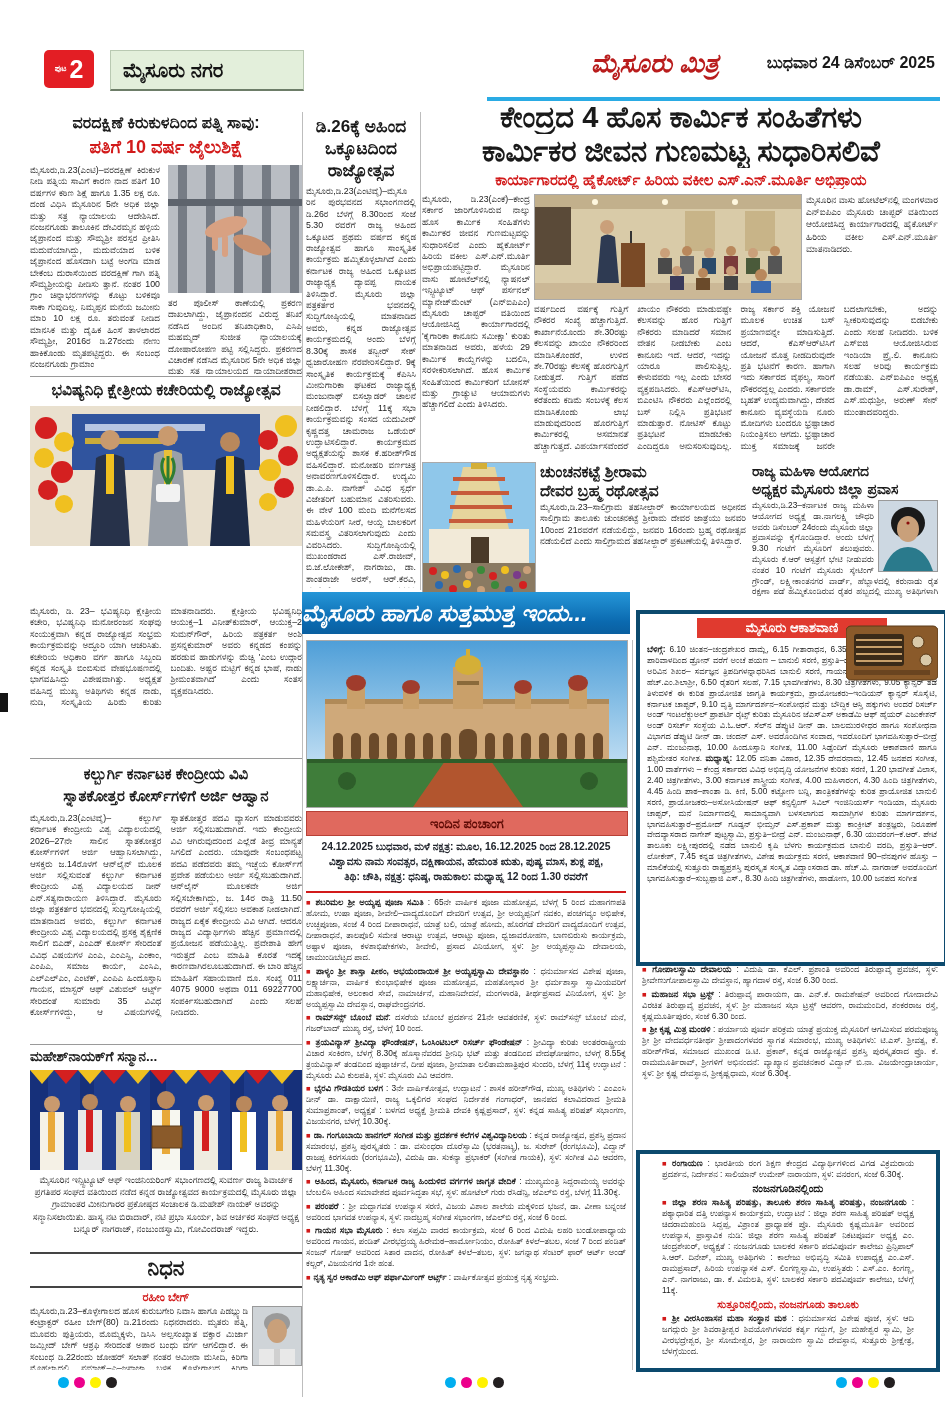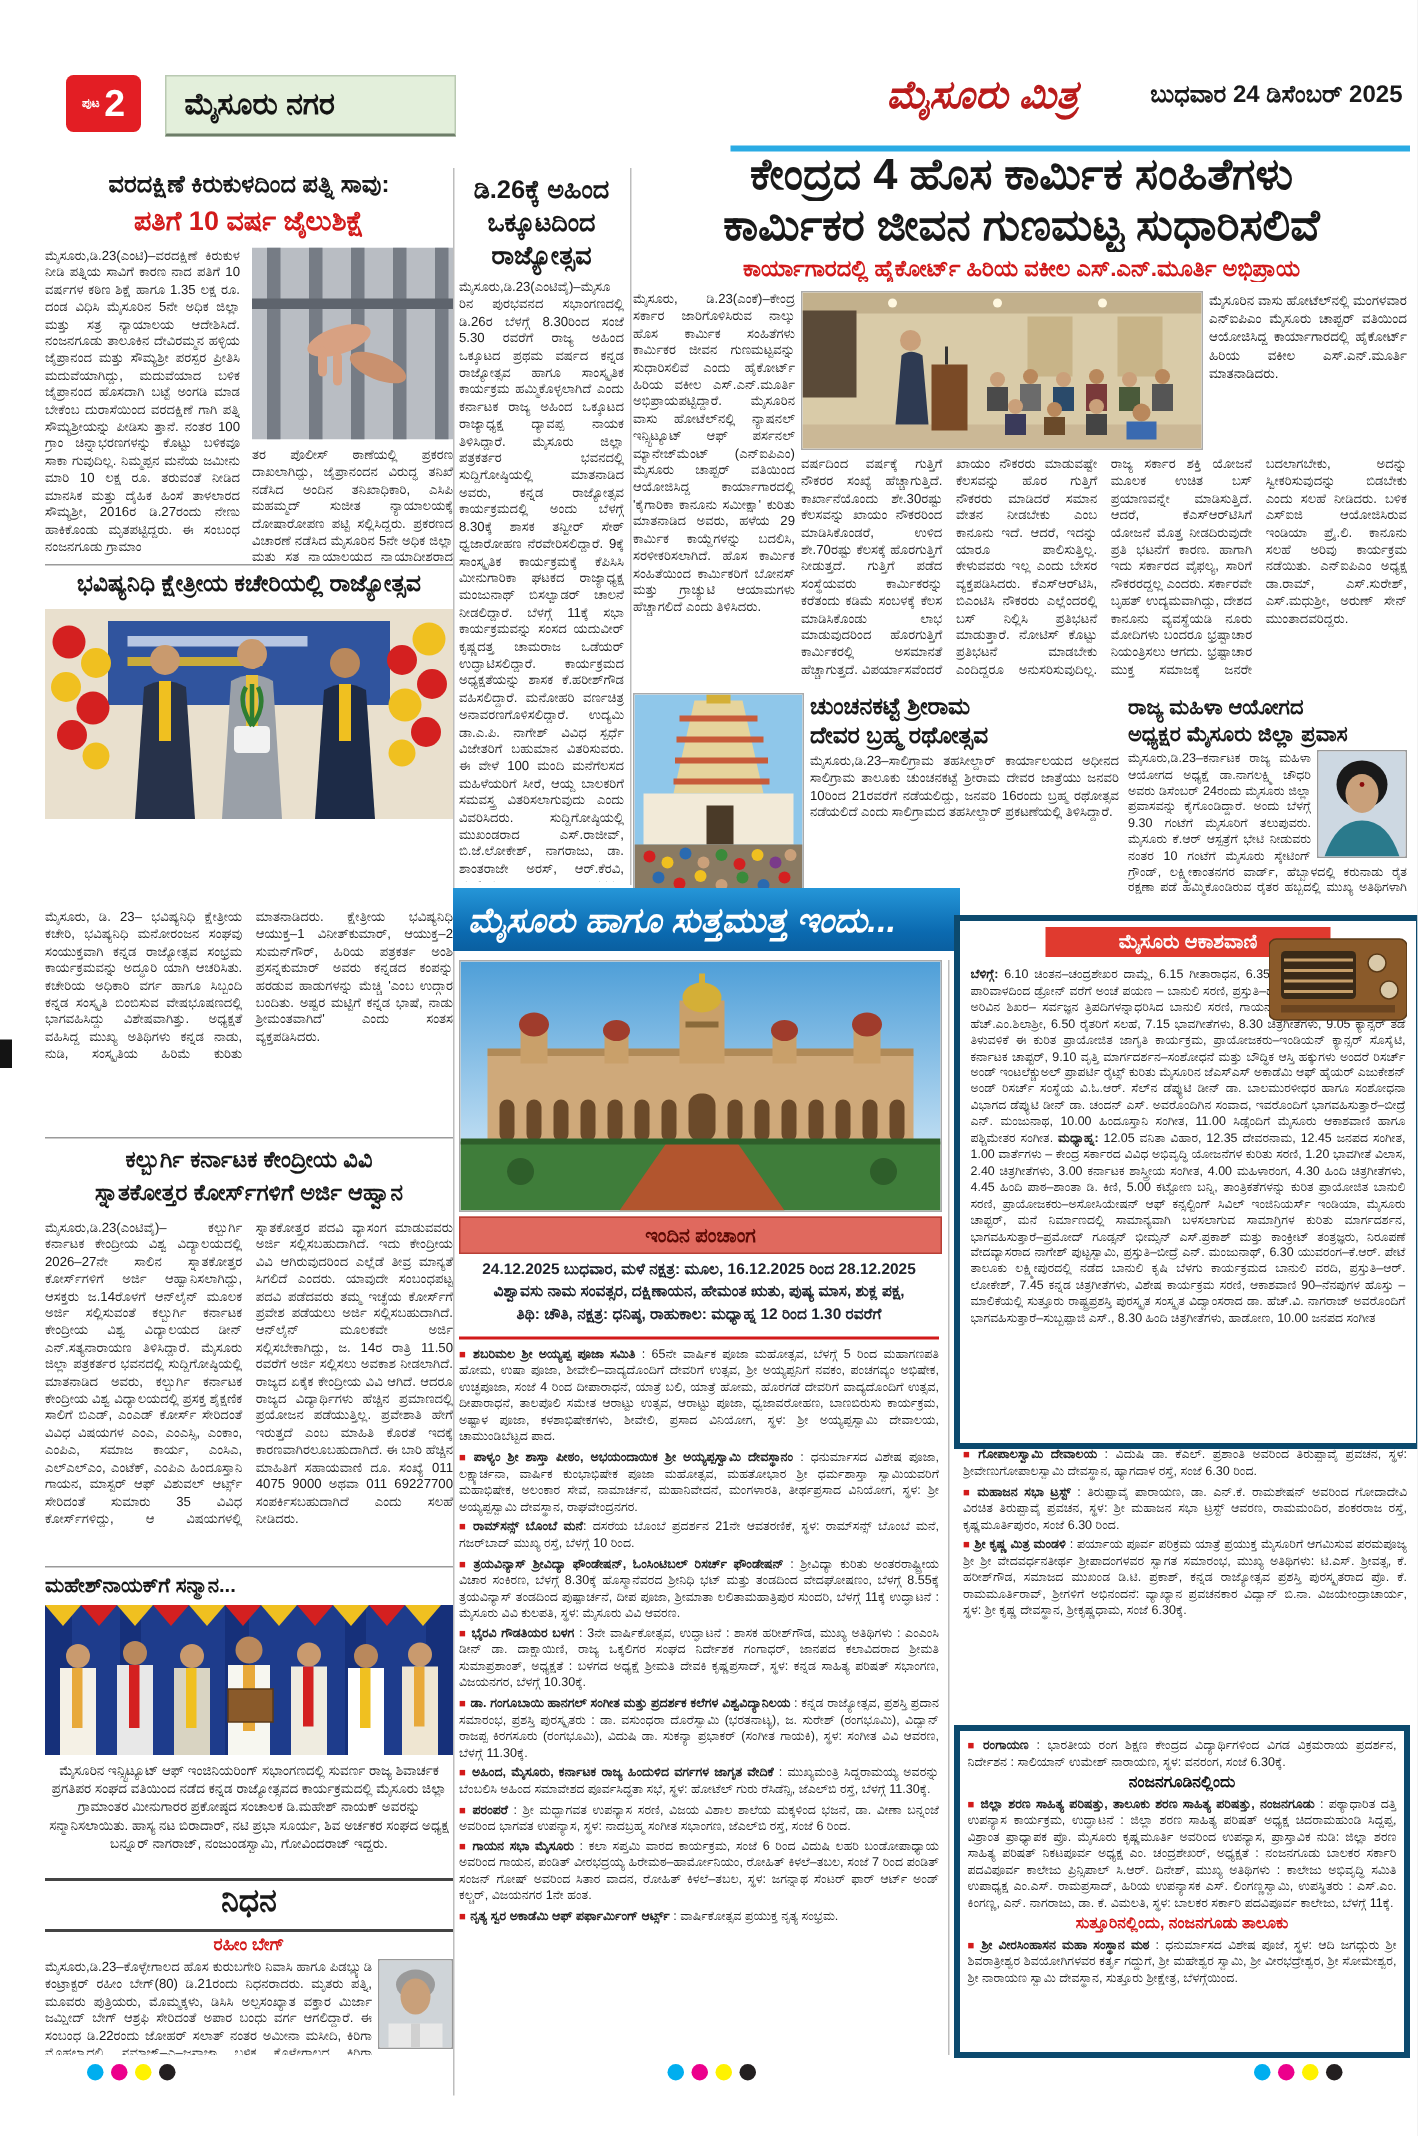--- a/index.html
+++ b/index.html
@@ -20,21 +20,21 @@
   .cols4{column-count:4;column-gap:9px}
   .li{margin:0 0 2.5px 0}
   .sq{color:#d21a1a;font-size:7.5px;margin-right:3px}
   .lead{font-weight:bold}
   .dot{width:11px;height:11px;border-radius:50%;display:inline-block;margin-right:5px}
   .d-c{background:#00aeef}.d-m{background:#ec008c}.d-y{background:#fff200}.d-k{background:#231f20}
   .badge{background:#e31e24;color:#fff;border-radius:5px;display:flex;align-items:center;justify-content:center;gap:3px}
   .secbox{background:#e3efdb;border:1px solid #b9c9b2;border-bottom:2px solid #6d7d68;
           display:flex;align-items:center;padding-left:12px}
   .banner{background:linear-gradient(180deg,#2596d8 0%,#0b6ab0 70%,#0a5fa0 100%);
-          color:#fff;font-style:italic;font-weight:bold;display:flex;align-items:center;padding-left:10px}
+          color:#fff;font-style:italic;font-weight:bold;display:flex;align-items:center;}
   .boxed{border:4px solid #0c4a6e;background:#fff}
   .redbar{background:#e03a2f;color:#fff;font-weight:bold;text-align:center}
   .strip{background:#e0695e;color:#5d0a04;font-weight:bold;text-align:center;border:1px solid #b84036}
   .subhead-red{color:#d21a1a;font-weight:bold;text-align:center;font-size:10.5px;margin:3px 0}
   .subhead-blk{color:#111;font-weight:bold;text-align:center;font-size:10.5px;margin:3px 0}
   img,svg{display:block}
 </style>
 </head>
 <body>
 
@@ -390,21 +390,21 @@
     <p class="li"><span class="sq">■</span><span class="lead">ಗಾಯನ ಸಭಾ ಮೈಸೂರು</span><span> : ಕಲಾ ಸಪ್ತಮಿ ವಾರದ ಕಾರ್ಯಕ್ರಮ, ಸಂಜೆ 6 ರಿಂದ ವಿದುಷಿ ಲಹರಿ ಬಂಡೋಪಾಧ್ಯಾಯ ಅವರಿಂದ ಗಾಯನ, ಪಂಡಿತ್ ವೀರಭದ್ರಯ್ಯ ಹಿರೇಮಠ–ಹಾರ್ಮೋನಿಯಂ, ರೋಹಿತ್ ಕಿಳಲೆ–ತಬಲ, ಸಂಜೆ 7 ರಿಂದ ಪಂಡಿತ್ ಸಂಜನ್ ಗೋಷ್ ಅವರಿಂದ ಸಿತಾರ ವಾದನ, ರೋಹಿತ್ ಕಿಳಲೆ–ತಬಲ, ಸ್ಥಳ: ಜಗನ್ನಾಥ ಸೆಂಟರ್ ಫಾರ್ ಆರ್ಟ್ ಅಂಡ್ ಕಲ್ಚರ್, ವಿಜಯನಗರ 1ನೇ ಹಂತ.</span></p>
     <p class="li"><span class="sq">■</span><span class="lead">ನೃತ್ಯ ಸ್ವರ ಅಕಾಡೆಮಿ ಆಫ್ ಪರ್ಫಾರ್ಮಿಂಗ್ ಆರ್ಟ್ಸ್</span><span> : ವಾರ್ಷಿಕೋತ್ಸವ ಪ್ರಯುಕ್ತ ನೃತ್ಯ ಸಂಭ್ರಮ.</span></p>
   </div>
 
   <div class="abs bd j" style="left:642px;top:964px;width:296px;height:182px;font-size:8.4px;line-height:11px">
     <p class="li"><span class="sq">■</span><span class="lead">ಗೋಪಾಲಸ್ವಾಮಿ ದೇವಾಲಯ</span><span> : ವಿದುಷಿ ಡಾ. ಕೆಎಲ್. ಪ್ರಶಾಂತಿ ಅವರಿಂದ ತಿರುಪ್ಪಾವೈ ಪ್ರವಚನ, ಸ್ಥಳ: ಶ್ರೀವೇಣುಗೋಪಾಲಸ್ವಾಮಿ ದೇವಸ್ಥಾನ, ಹ್ಯಾಗದಾಳ ರಸ್ತೆ, ಸಂಜೆ 6.30 ರಿಂದ.</span></p>
     <p class="li"><span class="sq">■</span><span class="lead">ಮಹಾಜನ ಸಭಾ ಟ್ರಸ್ಟ್</span><span> : ತಿರುಪ್ಪಾವೈ ಪಾರಾಯಣ, ಡಾ. ಎನ್.ಕೆ. ರಾಮಶೇಷನ್ ಅವರಿಂದ ಗೋದಾದೇವಿ ವಿರಚಿತ ತಿರುಪ್ಪಾವೈ ಪ್ರವಚನ, ಸ್ಥಳ: ಶ್ರೀ ಮಹಾಜನ ಸಭಾ ಟ್ರಸ್ಟ್ ಆವರಣ, ರಾಮಮಂದಿರ, ಶಂಕರರಾಜ ರಸ್ತೆ, ಕೃಷ್ಣಮೂರ್ತಿಪುರಂ, ಸಂಜೆ 6.30 ರಿಂದ.</span></p>
     <p class="li"><span class="sq">■</span><span class="lead">ಶ್ರೀ ಕೃಷ್ಣ ಮಿತ್ರ ಮಂಡಳಿ</span><span> : ಪರ್ಯಾಯ ಪೂರ್ವ ಪರಿಕ್ರಮ ಯಾತ್ರೆ ಪ್ರಯುಕ್ತ ಮೈಸೂರಿಗೆ ಆಗಮಿಸುವ ಪರಮಪೂಜ್ಯ ಶ್ರೀ ಶ್ರೀ ವೇದವರ್ಧನತೀರ್ಥ ಶ್ರೀಪಾದಂಗಳವರ ಸ್ವಾಗತ ಸಮಾರಂಭ, ಮುಖ್ಯ ಅತಿಥಿಗಳು: ಟಿ.ಎಸ್. ಶ್ರೀವತ್ಸ, ಕೆ. ಹರೀಶ್‌ಗೌಡ, ಸಮಾಜದ ಮುಖಂಡ ಡಿ.ಟಿ. ಪ್ರಕಾಶ್, ಕನ್ನಡ ರಾಜ್ಯೋತ್ಸವ ಪ್ರಶಸ್ತಿ ಪುರಸ್ಕೃತರಾದ ಪ್ರೊ. ಕೆ. ರಾಮಮೂರ್ತಿರಾವ್, ಶ್ರೀಗಳಿಗೆ ಅಭಿನಂದನೆ: ವ್ಯಾಖ್ಯಾನ ಪ್ರವಚನಕಾರ ವಿದ್ವಾನ್ ಬಿ.ನಾ. ವಿಜಯೇಂದ್ರಾಚಾರ್ಯ, ಸ್ಥಳ: ಶ್ರೀ ಕೃಷ್ಣ ದೇವಸ್ಥಾನ, ಶ್ರೀಕೃಷ್ಣಧಾಮ, ಸಂಜೆ 6.30ಕ್ಕೆ.</span></p>
   </div>
 
-  <div class="abs boxed" style="left:636px;top:1150px;width:304px;height:222px;padding:4px 5px;box-sizing:border-box">
+  <div class="abs boxed" style="left:636px;top:1150px;width:304px;height:222px;padding:4px 22px;box-sizing:border-box">
     <div class="bd j" style="font-size:8.4px;line-height:11px;height:100%;overflow:hidden">
       <p class="li"><span class="sq">■</span><span class="lead">ರಂಗಾಯಣ</span><span> : ಭಾರತೀಯ ರಂಗ ಶಿಕ್ಷಣ ಕೇಂದ್ರದ ವಿದ್ಯಾರ್ಥಿಗಳಿಂದ ವಿಗಡ ವಿಕ್ರಮರಾಯ ಪ್ರದರ್ಶನ, ನಿರ್ದೇಶನ : ಸಾಲಿಯಾನ್ ಉಮೇಶ್ ನಾರಾಯಣ, ಸ್ಥಳ: ವನರಂಗ, ಸಂಜೆ 6.30ಕ್ಕೆ.</span></p>
       <div class="subhead-blk">ನಂಜನಗೂಡಿನಲ್ಲಿಂದು</div>
       <p class="li"><span class="sq">■</span><span class="lead">ಜಿಲ್ಲಾ ಶರಣ ಸಾಹಿತ್ಯ ಪರಿಷತ್ತು, ತಾಲೂಕು ಶರಣ ಸಾಹಿತ್ಯ ಪರಿಷತ್ತು, ನಂಜನಗೂಡು</span><span> : ಪಠ್ಯಾಧಾರಿತ ದತ್ತಿ ಉಪನ್ಯಾಸ ಕಾರ್ಯಕ್ರಮ, ಉದ್ಘಾಟನೆ : ಜಿಲ್ಲಾ ಶರಣ ಸಾಹಿತ್ಯ ಪರಿಷತ್ ಅಧ್ಯಕ್ಷ ಚಿದರಾಮಹುಂಡಿ ಸಿದ್ದಪ್ಪ, ವಿಶ್ರಾಂತ ಪ್ರಾಧ್ಯಾಪಕ ಪ್ರೊ. ಮೈಸೂರು ಕೃಷ್ಣಮೂರ್ತಿ ಅವರಿಂದ ಉಪನ್ಯಾಸ, ಪ್ರಾಸ್ತಾವಿಕ ನುಡಿ: ಜಿಲ್ಲಾ ಶರಣ ಸಾಹಿತ್ಯ ಪರಿಷತ್ ನಿಕಟಪೂರ್ವ ಅಧ್ಯಕ್ಷ ಎಂ. ಚಂದ್ರಶೇಖರ್, ಅಧ್ಯಕ್ಷತೆ : ನಂಜನಗೂಡು ಬಾಲಕರ ಸರ್ಕಾರಿ ಪದವಿಪೂರ್ವ ಕಾಲೇಜು ಪ್ರಿನ್ಸಿಪಾಲ್ ಸಿ.ಆರ್. ದಿನೇಶ್, ಮುಖ್ಯ ಅತಿಥಿಗಳು : ಕಾಲೇಜು ಅಭಿವೃದ್ಧಿ ಸಮಿತಿ ಉಪಾಧ್ಯಕ್ಷ ಎಂ.ಎಸ್. ರಾಮಪ್ರಸಾದ್, ಹಿರಿಯ ಉಪನ್ಯಾಸಕ ಎಸ್. ಲಿಂಗಣ್ಣಸ್ವಾಮಿ, ಉಪಸ್ಥಿತರು : ಎಸ್.ಎಂ. ಕಿಂಗಣ್ಣ, ಎನ್. ನಾಗರಾಜು, ಡಾ. ಕೆ. ವಿಮಲತಿ, ಸ್ಥಳ: ಬಾಲಕರ ಸರ್ಕಾರಿ ಪದವಿಪೂರ್ವ ಕಾಲೇಜು, ಬೆಳಗ್ಗೆ 11ಕ್ಕೆ.</span></p>
       <div class="subhead-red">ಸುತ್ತೂರಿನಲ್ಲಿಂದು, ನಂಜನಗೂಡು ತಾಲೂಕು</div>
       <p class="li"><span class="sq">■</span><span class="lead">ಶ್ರೀ ವೀರಸಿಂಹಾಸನ ಮಹಾ ಸಂಸ್ಥಾನ ಮಠ</span><span> : ಧನುರ್ಮಾಸದ ವಿಶೇಷ ಪೂಜೆ, ಸ್ಥಳ: ಆದಿ ಜಗದ್ಗುರು ಶ್ರೀ ಶಿವರಾತ್ರೀಶ್ವರ ಶಿವಯೋಗಿಗಳವರ ಕರ್ತೃ ಗದ್ದುಗೆ, ಶ್ರೀ ಮಹೇಶ್ವರ ಸ್ವಾಮಿ, ಶ್ರೀ ವೀರಭದ್ರೇಶ್ವರ, ಶ್ರೀ ಸೋಮೇಶ್ವರ, ಶ್ರೀ ನಾರಾಯಣ ಸ್ವಾಮಿ ದೇವಸ್ಥಾನ, ಸುತ್ತೂರು ಶ್ರೀಕ್ಷೇತ್ರ, ಬೆಳಗ್ಗೆಯಿಂದ.</span></p>
     </div>
   </div>
 
   <div class="abs" style="left:445px;top:1374px">

